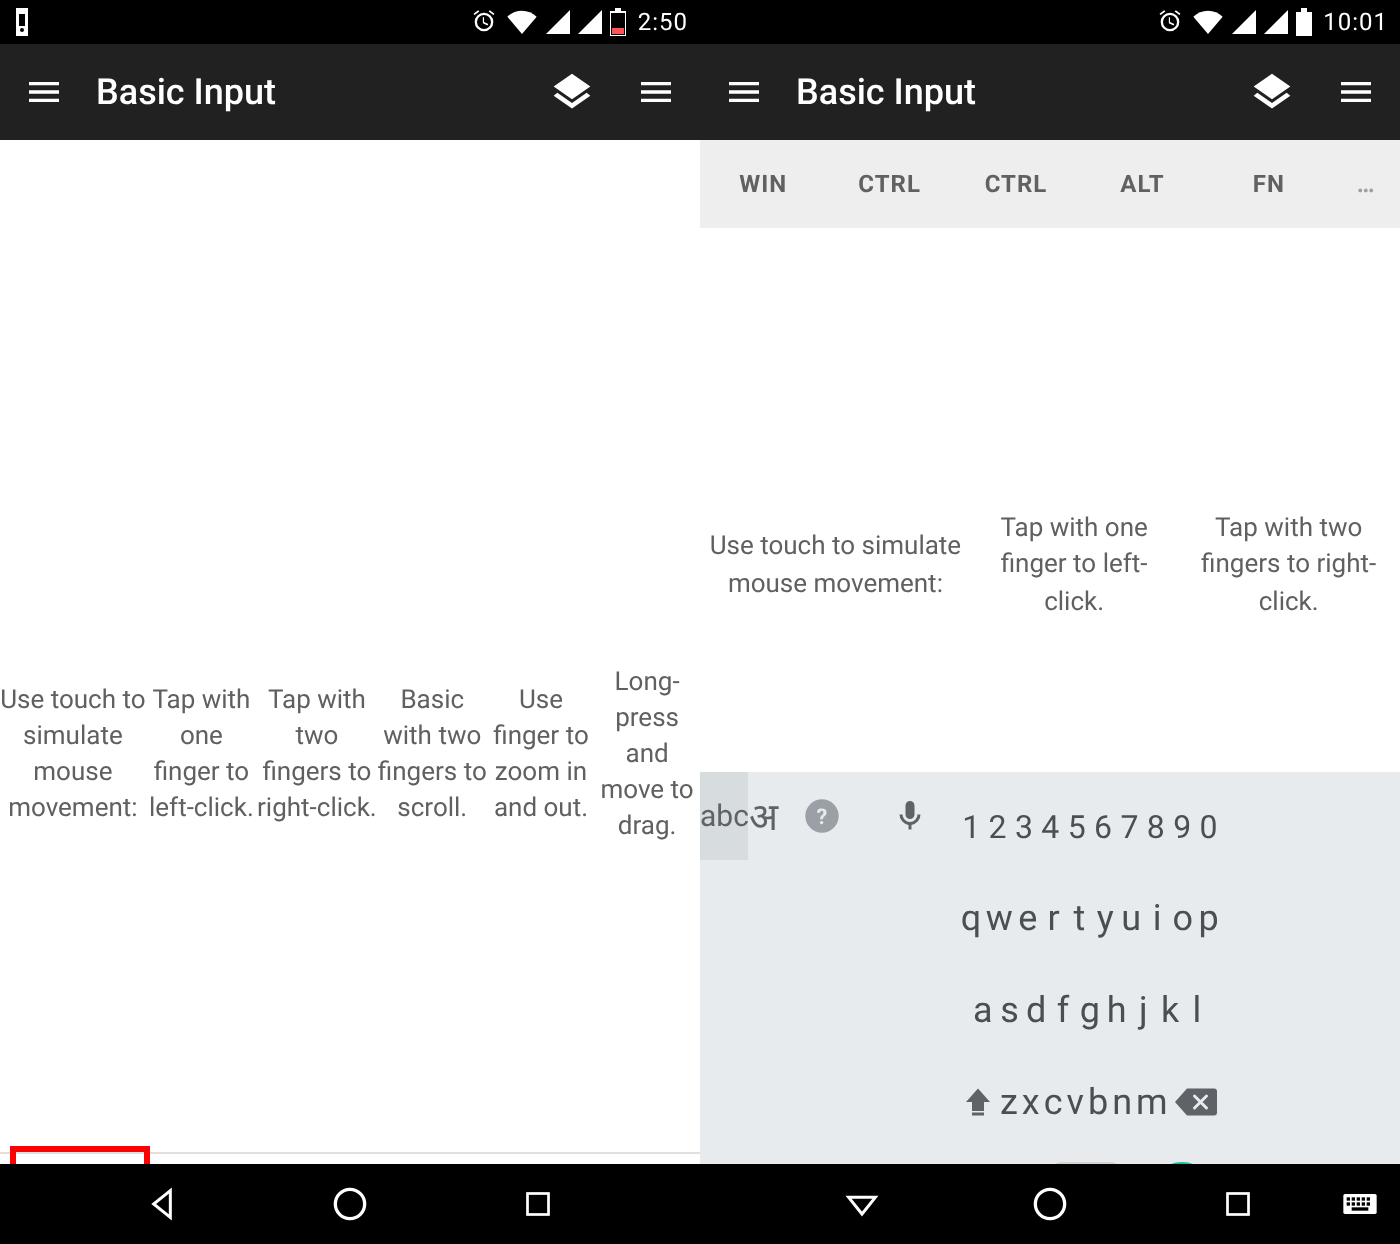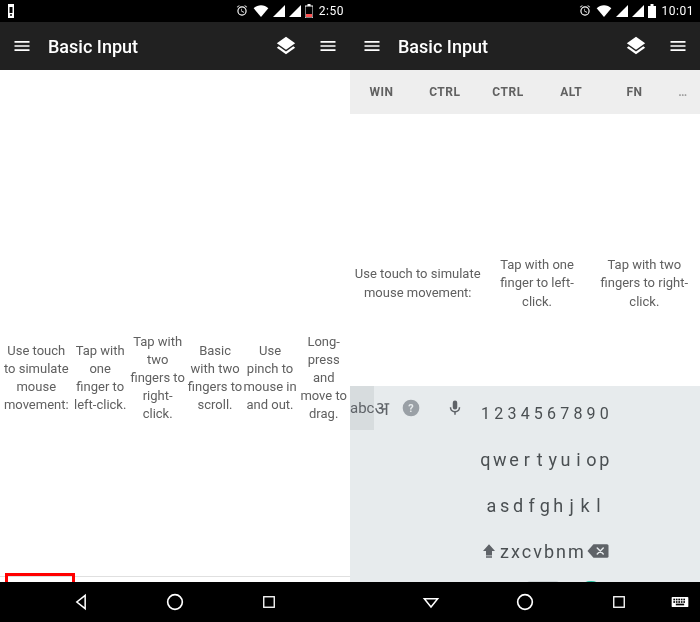--- a/index.html
+++ b/index.html
@@ -125,21 +125,21 @@
             </svg>
         </span>
       </span>
     </div>
 
     <div class="instructions pad-top-big">
       <div class="line">Use touch to simulate mouse movement:</div>
       <div class="line">Tap with one finger to left-click.</div>
       <div class="line">Tap with two fingers to right-click.</div>
       <div class="line">Basic with two fingers to scroll.</div>
-      <div class="line">Use pinch to mouse in and out.</div>
+      <div class="line">Use finger to zoom in and out.</div>
       <div class="line">Long-press and move to drag.</div>
     </div>
 
     <div class="bottombar">
       <span class="bb-icon">
         <svg width="24" height="24" viewBox="0 0 24 24" fill="#757575">
             <rect x="2" y="6" width="20" height="12" rx="1"></rect>
             <rect x="4" y="8" width="2" height="2" fill="#fff"></rect>
             <rect x="7" y="8" width="2" height="2" fill="#fff"></rect>
             <rect x="10" y="8" width="2" height="2" fill="#fff"></rect>

